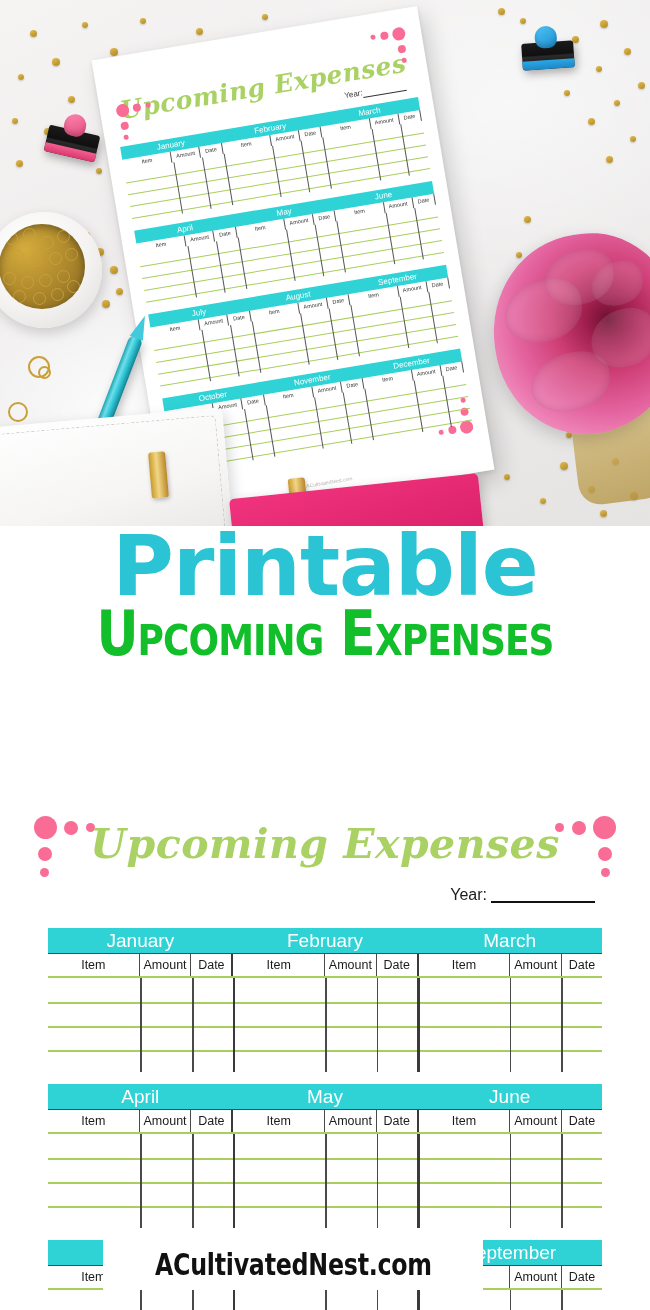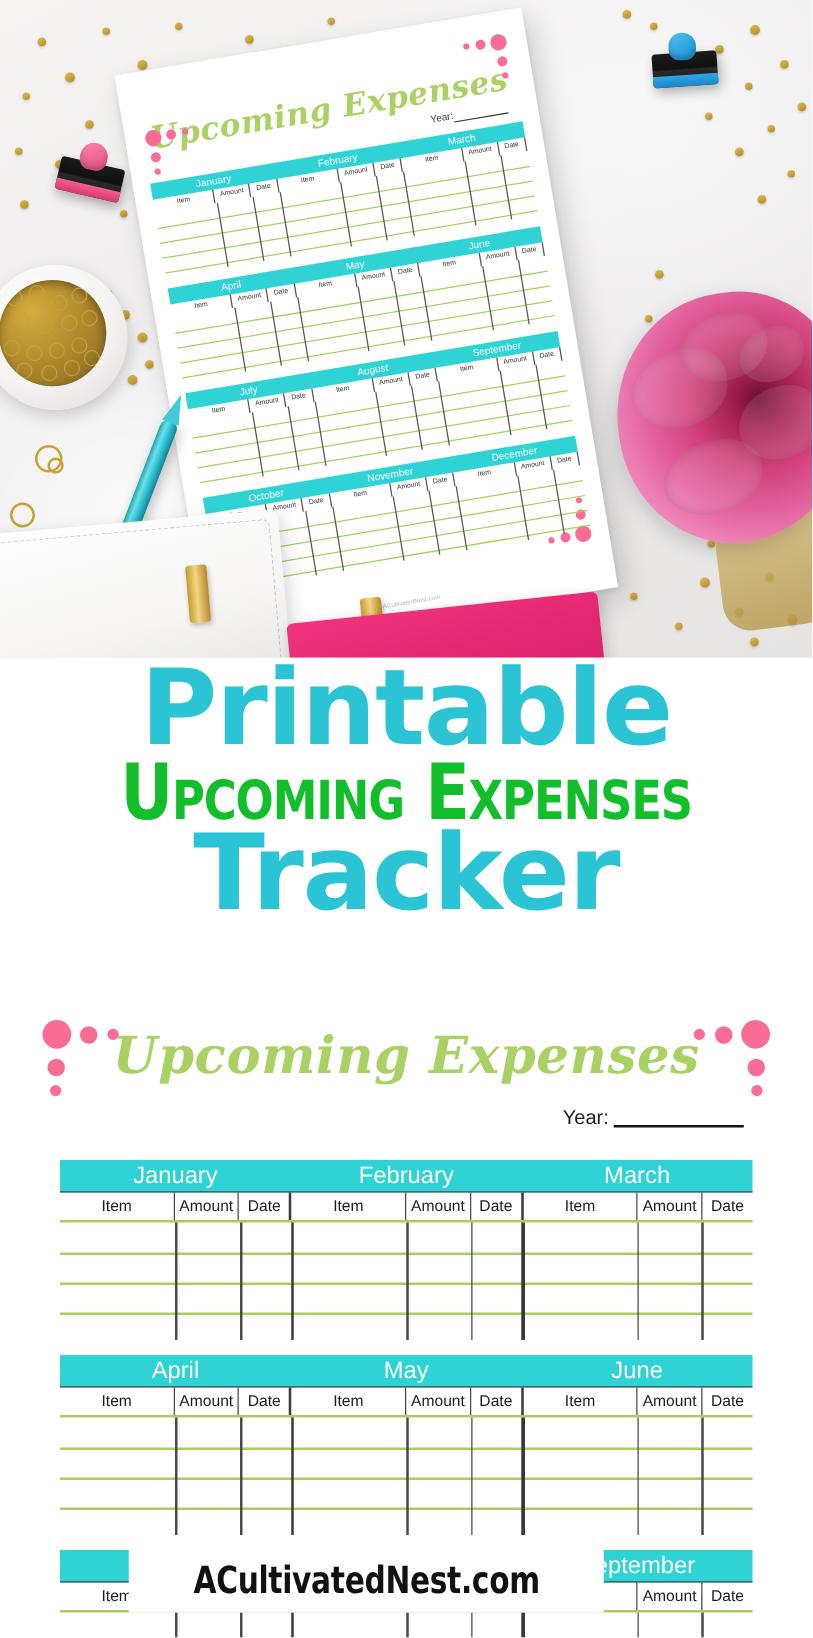--- a/index.html
+++ b/index.html
@@ -573,21 +573,20 @@
     <div class="prop pen"></div>
     <div class="prop notebook"></div>
     <div class="prop clasp" style="left:150px; top:452px; transform:rotate(-5deg);"></div>
     <div class="prop clasp" style="left:290px; top:478px; transform:rotate(-6deg);"></div>
     <div class="prop notebook-pink"></div>
   </div>
 
   <div class="title-block">
     <div class="t-printable">Printable</div>
     <div class="t-upcoming">Upcoming Expenses</div>
-    <div class="t-tracker">Tracker</div>
   </div>
 
   <div class="preview">
 
     <div class="pv-dots-l">
       <span class="pvdot" style="left:0;   top:0;   width:23px; height:23px;"></span>
       <span class="pvdot" style="left:30px;top:5px; width:14px; height:14px;"></span>
       <span class="pvdot" style="left:52px;top:7px; width:9px;  height:9px;"></span>
       <span class="pvdot" style="left:4px; top:31px;width:14px; height:14px;"></span>
       <span class="pvdot" style="left:6px; top:52px;width:9px;  height:9px;"></span>

